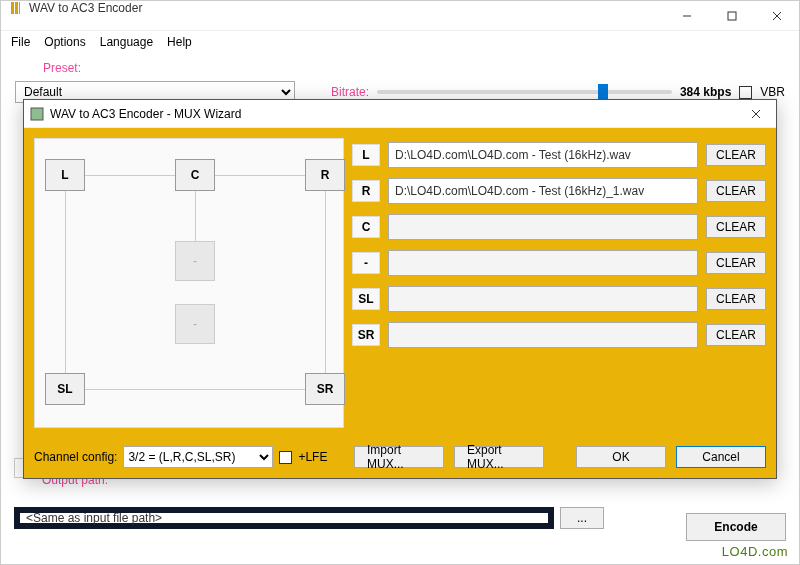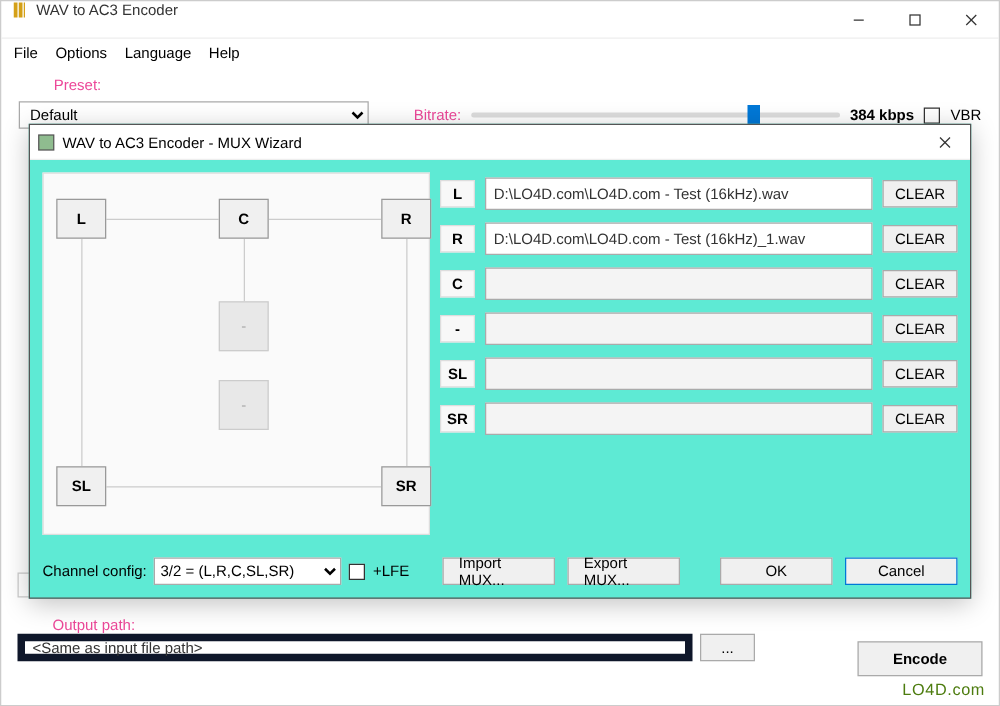--- a/index.html
+++ b/index.html
@@ -19,28 +19,28 @@
 .main-content { padding: 8px 14px; }
 .row { display: flex; align-items: center; gap: 8px; margin-bottom: 6px; }
 .label { color: #ec4899; margin-left: 28px; }
 select.preset { width: 280px; height: 22px; border: 1px solid #aaa; background: #fff; padding: 0 4px; }
 .bitrate-area { flex: 1; display: flex; align-items: center; gap: 8px; }
 .slider-track { flex: 1; height: 4px; background: #ddd; position: relative; border-radius: 2px; }
 .slider-thumb { position: absolute; top: -6px; width: 10px; height: 16px; background: #0078d7; left: 75%; }
 .bitrate-val { font-weight: bold; }
 .chk { width: 13px; height: 13px; border: 1px solid #333; background: #fff; display: inline-block; }
 
-.output-row { position: absolute; bottom: 36px; left: 14px; right: 14px; display: flex; flex-direction: column; gap: 0; }
+.output-row { position: absolute; bottom: 36px; left: 14px; right: 14px; display: flex; flex-direction: column; gap: 20px; }
 .output-inner { display: flex; align-items: center; gap: 6px; }
 .output-path { flex: 1; max-width: 540px; height: 22px; border: 6px solid #0f172a; padding: 0 6px; display: flex; align-items: center; color: #333; }
 .btn { height: 22px; border: 1px solid #aaa; background: #f0f0f0; padding: 0 12px; display: flex; align-items: center; justify-content: center; cursor: default; }
 .btn.encode { position: absolute; right: 14px; bottom: 24px; width: 100px; height: 28px; font-weight: bold; }
 
 
-.dialog { position: absolute; left: 23px; top: 99px; width: 754px; height: 380px; background: #5eead4; border: 1px solid #555; box-shadow: 0 4px 20px rgba(0,0,0,0.25); display: flex; flex-direction: column; }
+.dialog { position: absolute; left: 23px; top: 99px; width: 754px; height: 380px; background: #eab308; border: 1px solid #555; box-shadow: 0 4px 20px rgba(0,0,0,0.25); display: flex; flex-direction: column; }
 .dialog-titlebar { height: 28px; display: flex; align-items: center; padding-left: 6px; border-bottom: 1px solid #eee; background: #fff; }
 .dlg-icon { width: 14px; height: 14px; margin-right: 6px; }
 .dlg-title { flex: 1; }
 .dlg-close { width: 40px; height: 28px; display: flex; align-items: center; justify-content: center; }
 
 .dialog-body { flex: 1; display: flex; gap: 8px; padding: 10px; }
 .left-panel { width: 310px; border: 1px solid #ddd; background: #fafafa; position: relative; }
 .right-panel { flex: 1; display: flex; flex-direction: column; gap: 10px; padding-top: 4px; }
 
 .speaker-box { position: absolute; width: 40px; height: 32px; border: 1px solid #999; background: #f0f0f0; display: flex; align-items: center; justify-content: center; font-weight: bold; }

